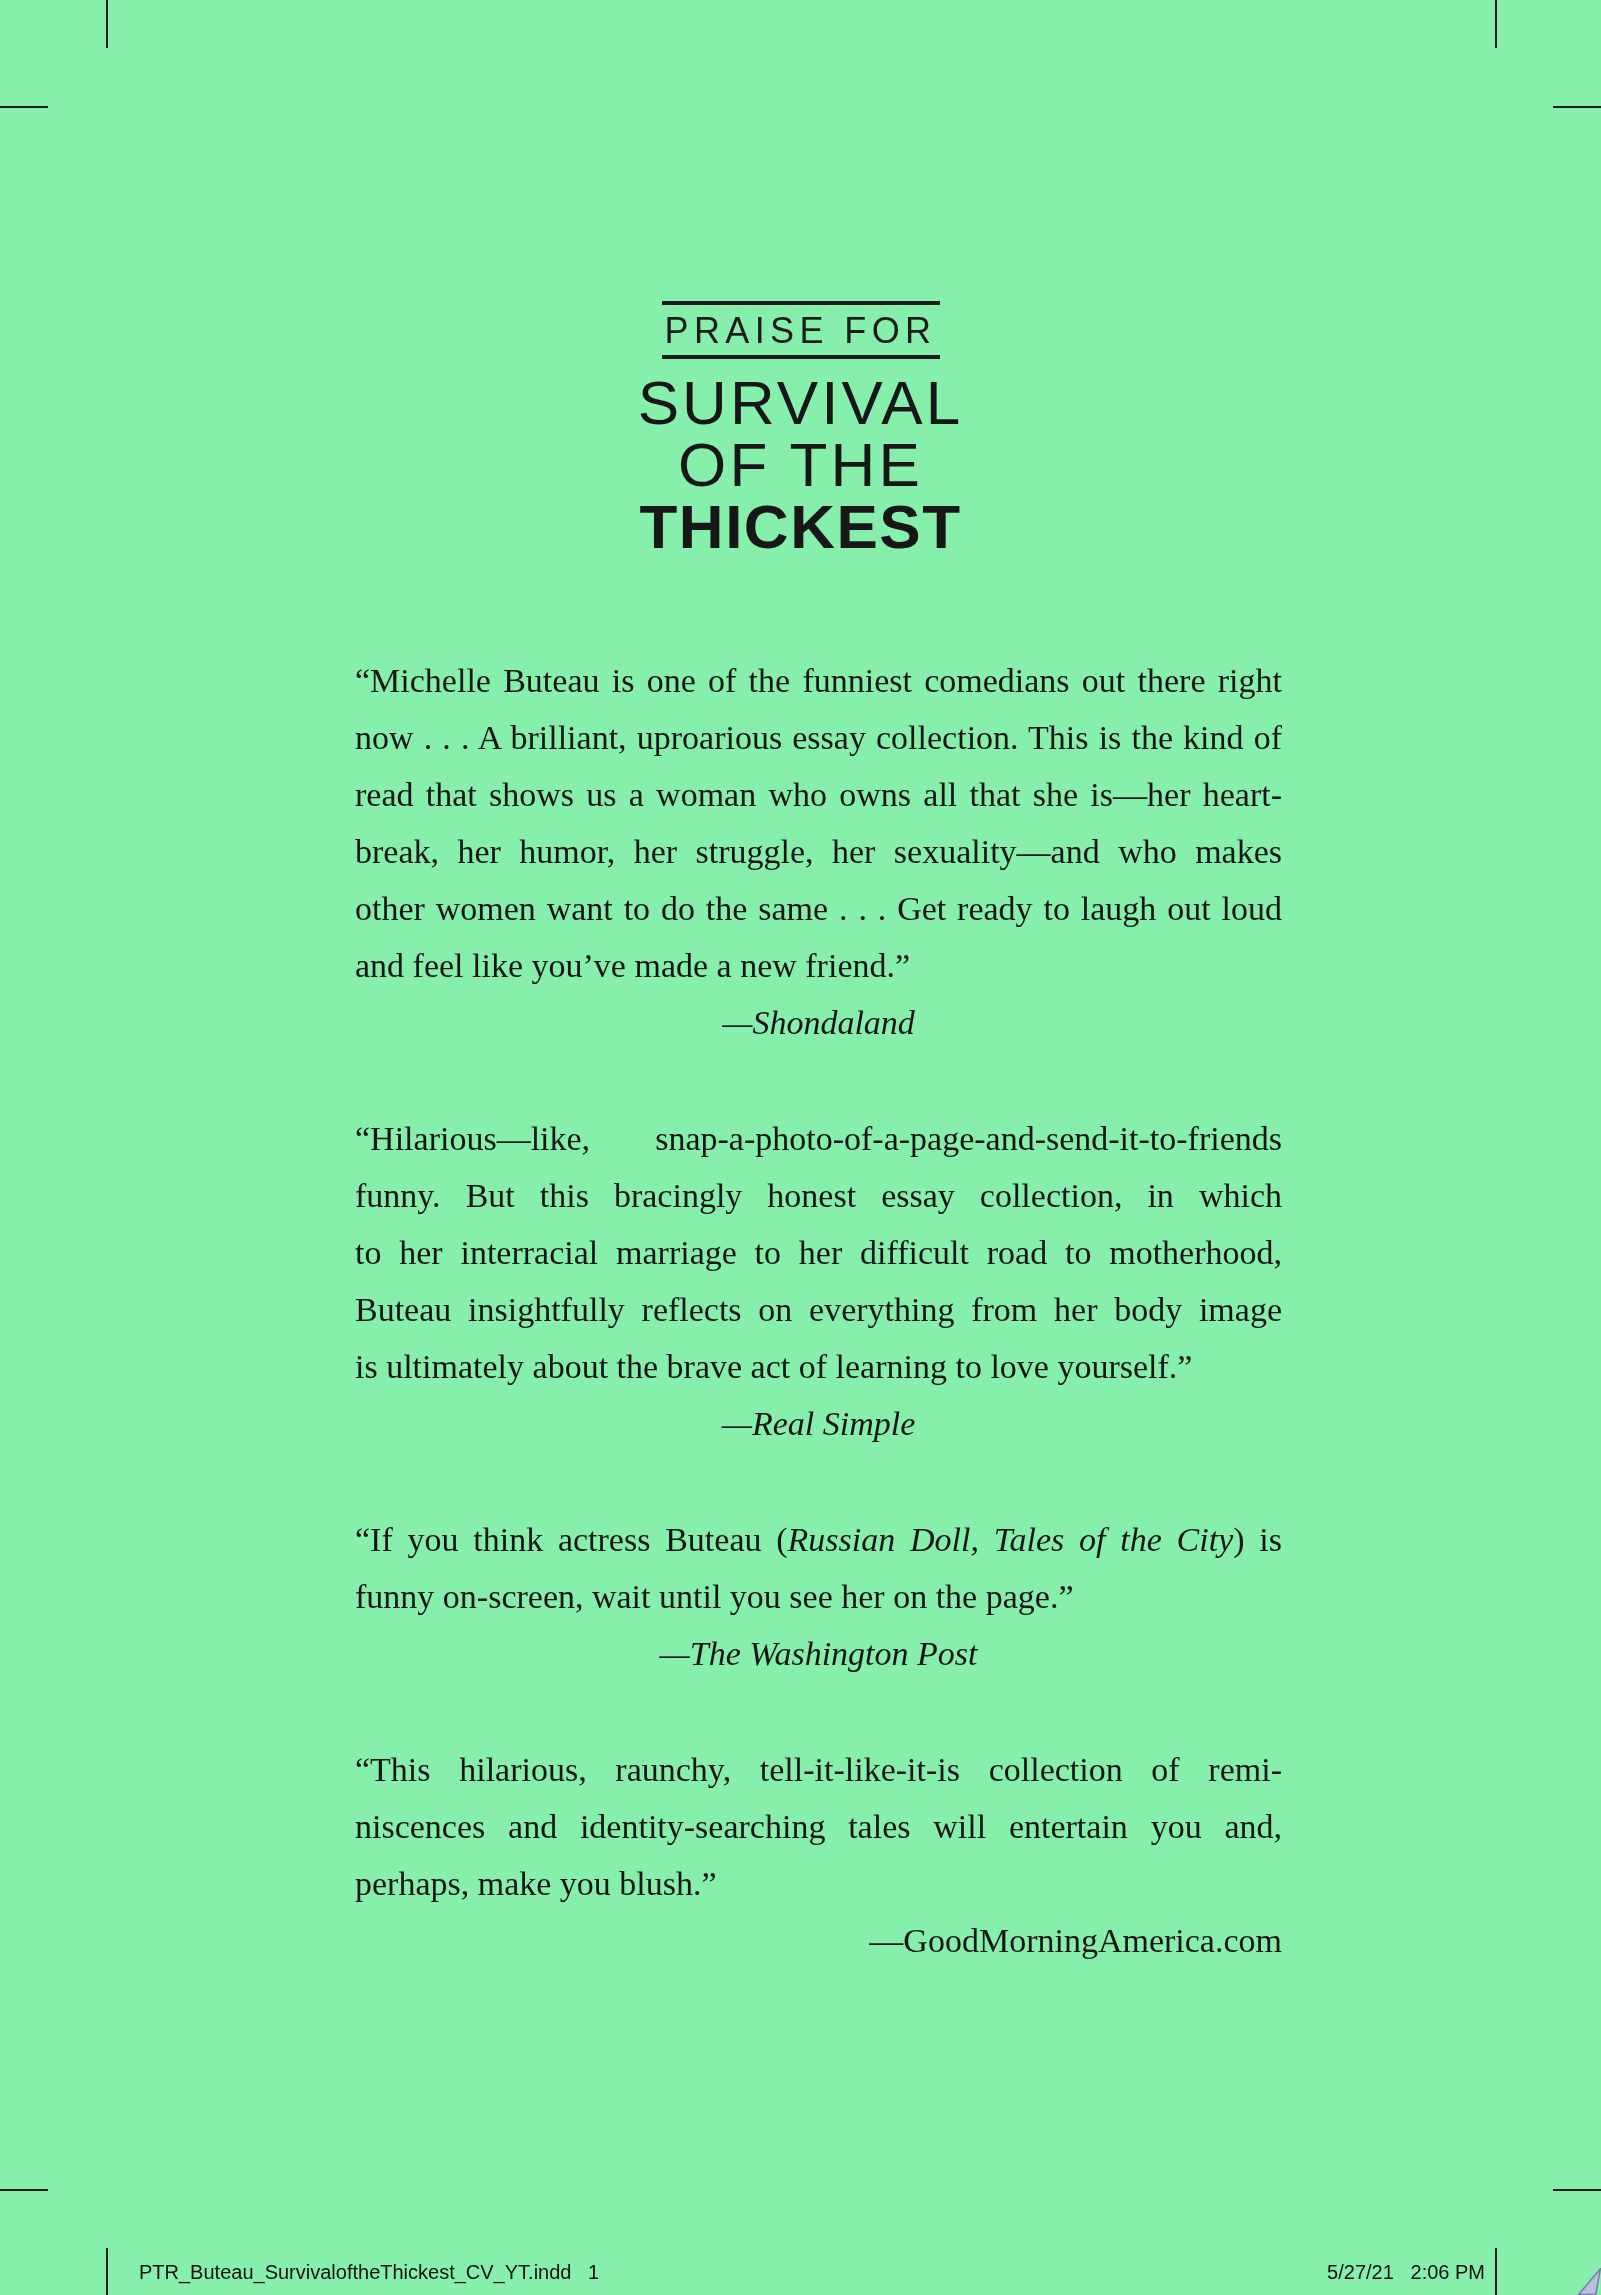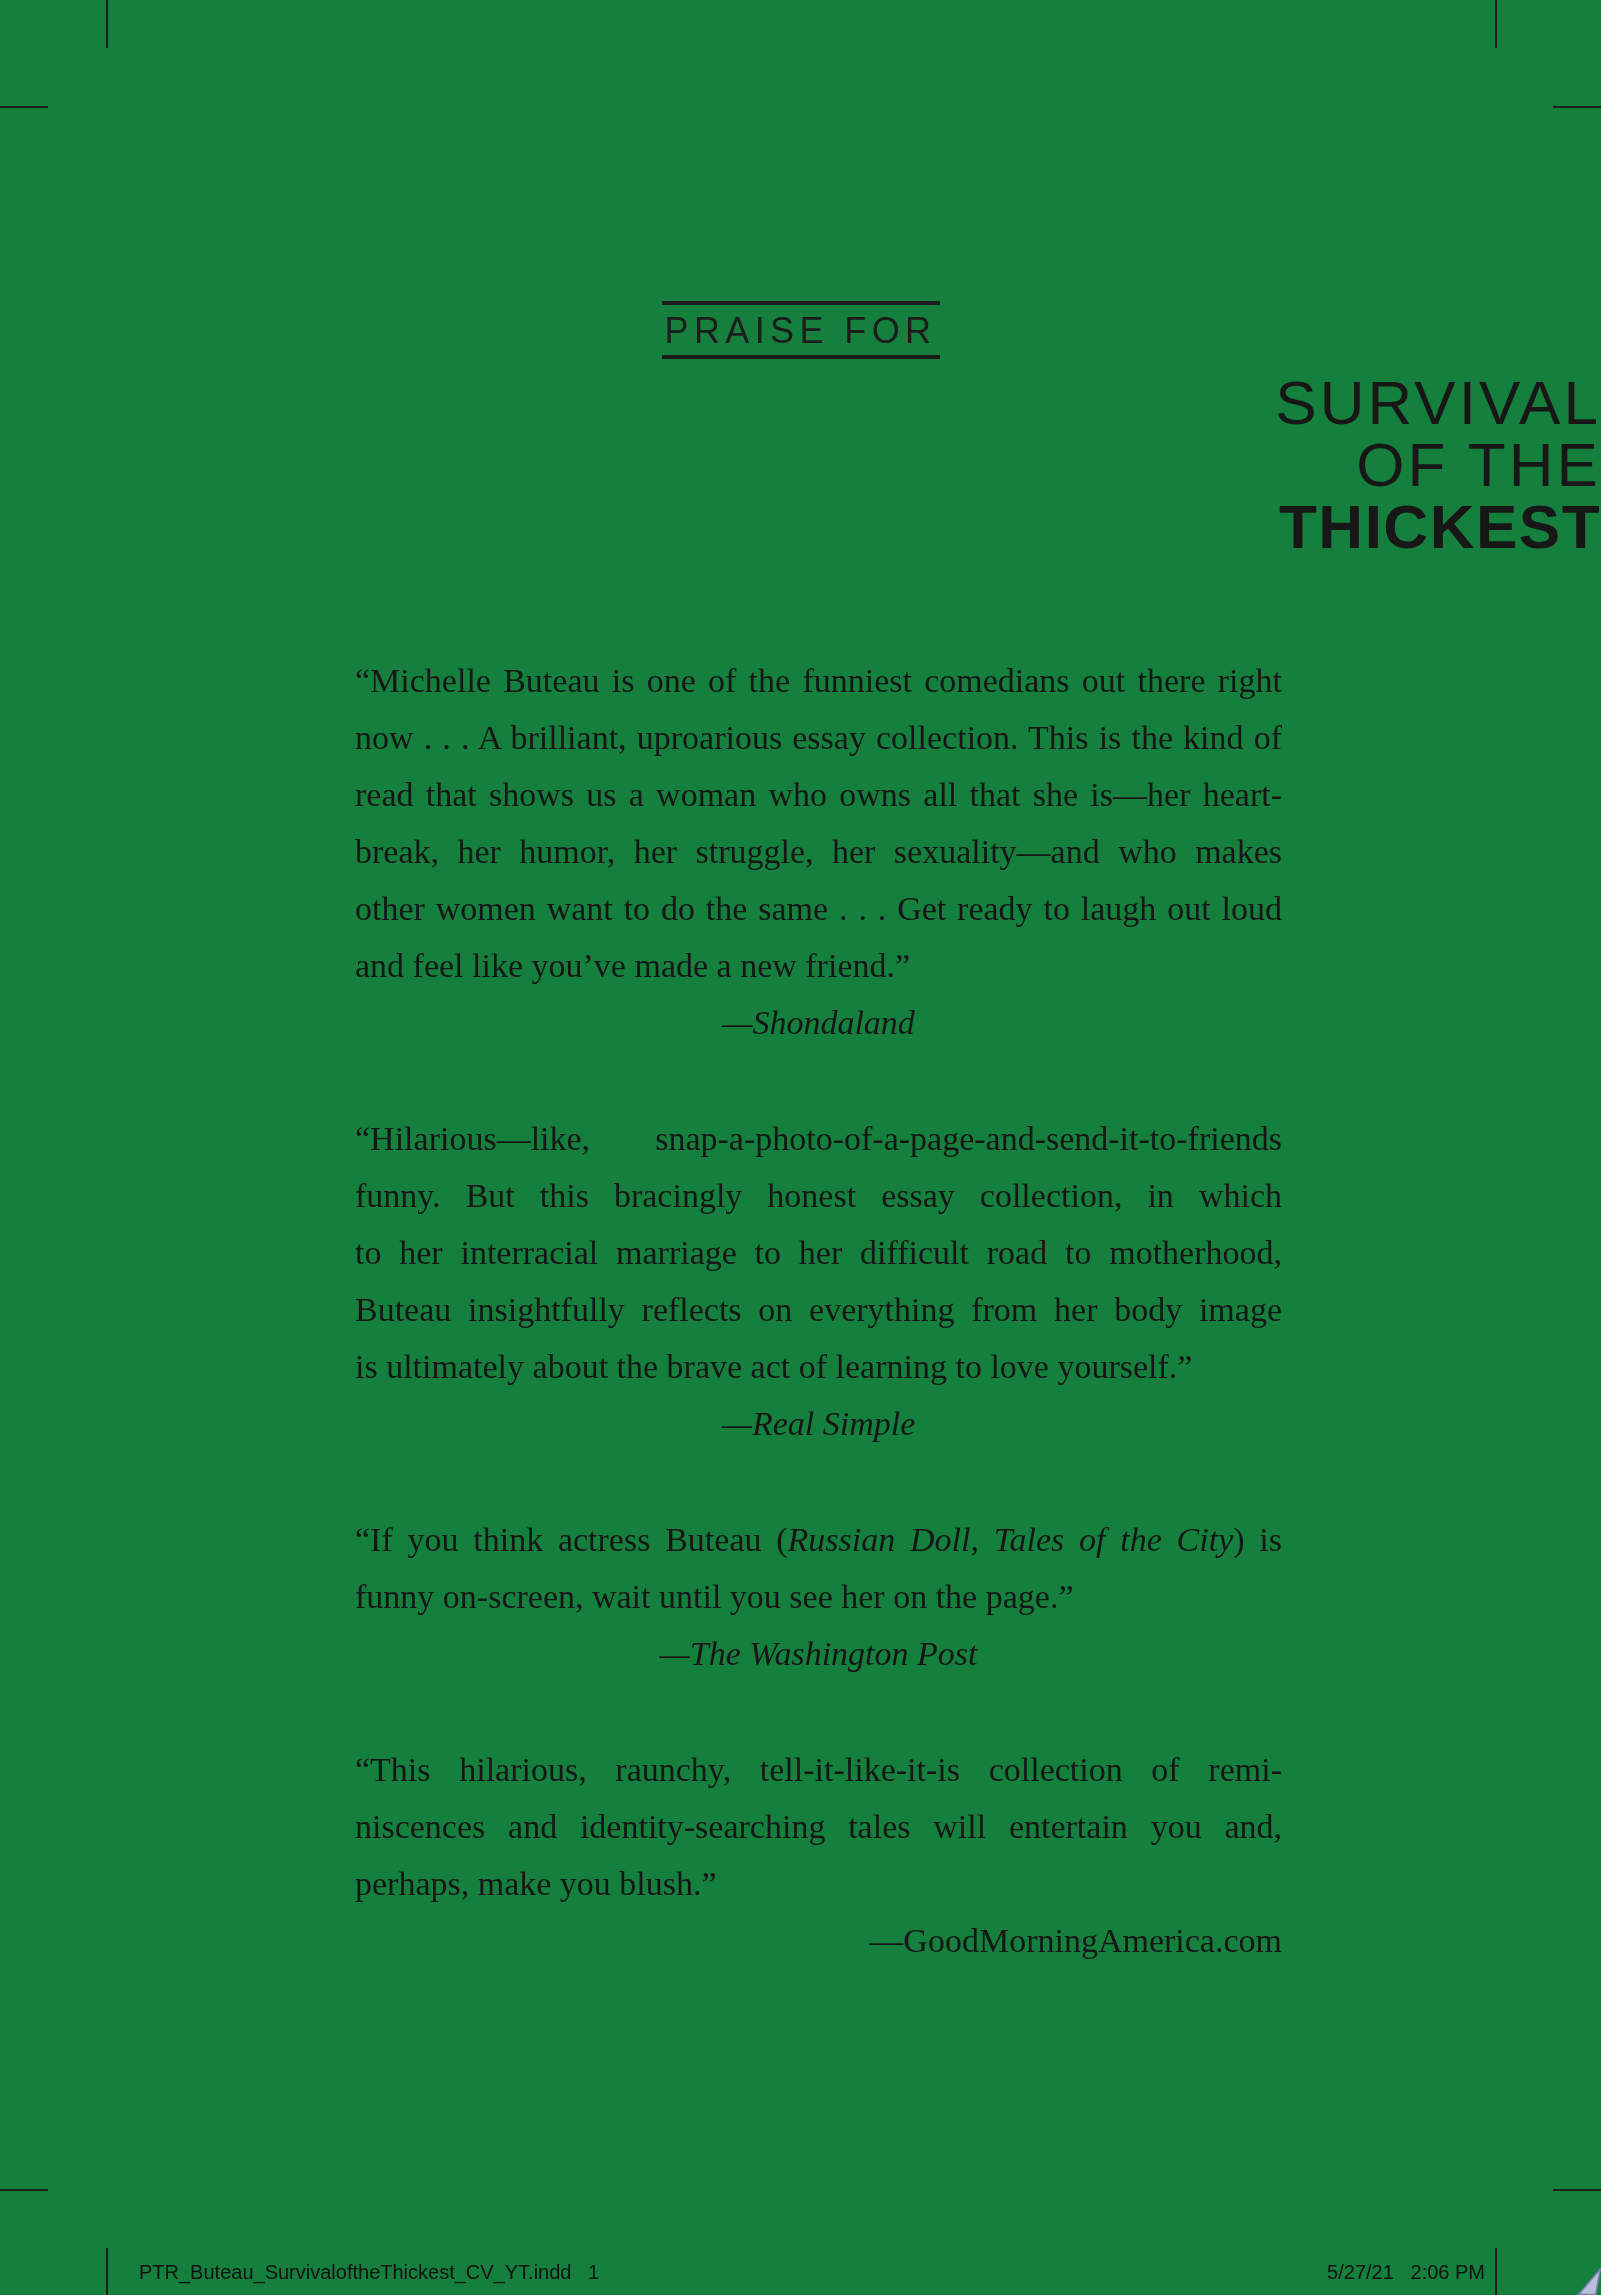--- a/index.html
+++ b/index.html
@@ -1,20 +1,20 @@
 <!DOCTYPE html>
 <html style="font-size:12.3px"><head>
 <meta charset="utf-8">
 <style>
   html, body { margin: 0; padding: 0; background: #ffffff; }
   .page {
     position: relative;
     width: 1601px;
     height: 2295px;
-    background: #15803d;
+    background: #86efac;
     font-family: "Liberation Serif", serif;
     color: #1a1a1a;
     overflow: hidden;
   }
 
   
   .crop { position: absolute; background: #1f1f1f; }
   .crop.v { width: 2.3px; height: 48px; }
   .crop.h { width: 48px; height: 2.3px; }
 
@@ -36,21 +36,21 @@
     font-size: 36px;
     font-weight: 400;
     letter-spacing: 5.4px;
     color: #1c1c1c;
   }
 
   .book-title {
     position: absolute;
     left: 0; right: 0;
     top: 372px;
-    text-align: right;
+    text-align: center;
     font-family: "Liberation Sans", sans-serif;
     font-size: 62px;
     line-height: 62px;
     font-weight: 400;
     letter-spacing: 3.1px;
     color: #171717;
   }
   .book-title .t-heavy {
     font-weight: 800;
     letter-spacing: 1.5px;

